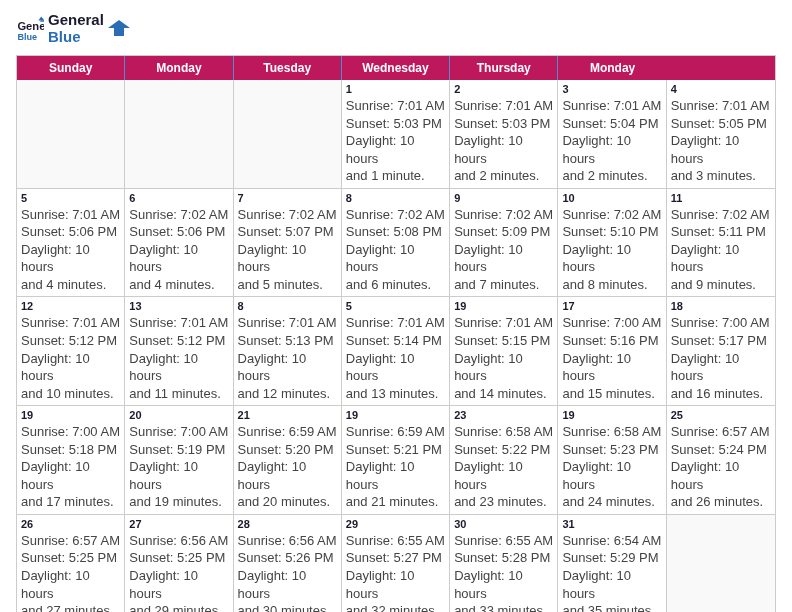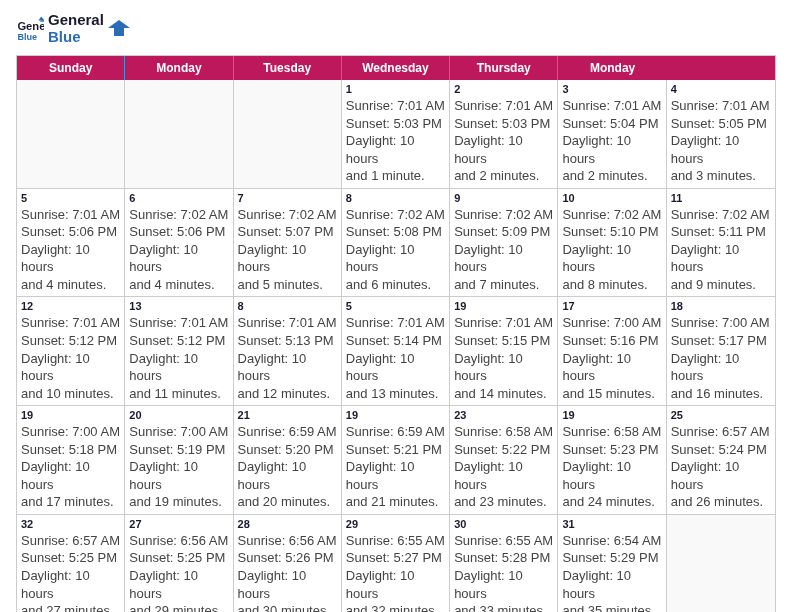--- a/index.html
+++ b/index.html
@@ -317,21 +317,21 @@
           <div class="day-cell">
             <div class="day-num">25</div>
             <div class="day-info" style="white-space: pre-line;">Sunrise: 6:57 AM
 Sunset: 5:24 PM
 Daylight: 10 hours
 and 26 minutes.</div>
           </div>
         </div>
         <div class="week-row">
           <div class="day-cell">
-            <div class="day-num">32</div>
+            <div class="day-num">26</div>
             <div class="day-info" style="white-space: pre-line;">Sunrise: 6:57 AM
 Sunset: 5:25 PM
 Daylight: 10 hours
 and 27 minutes.</div>
           </div>
           <div class="day-cell">
             <div class="day-num">27</div>
             <div class="day-info" style="white-space: pre-line;">Sunrise: 6:56 AM
 Sunset: 5:25 PM
 Daylight: 10 hours

